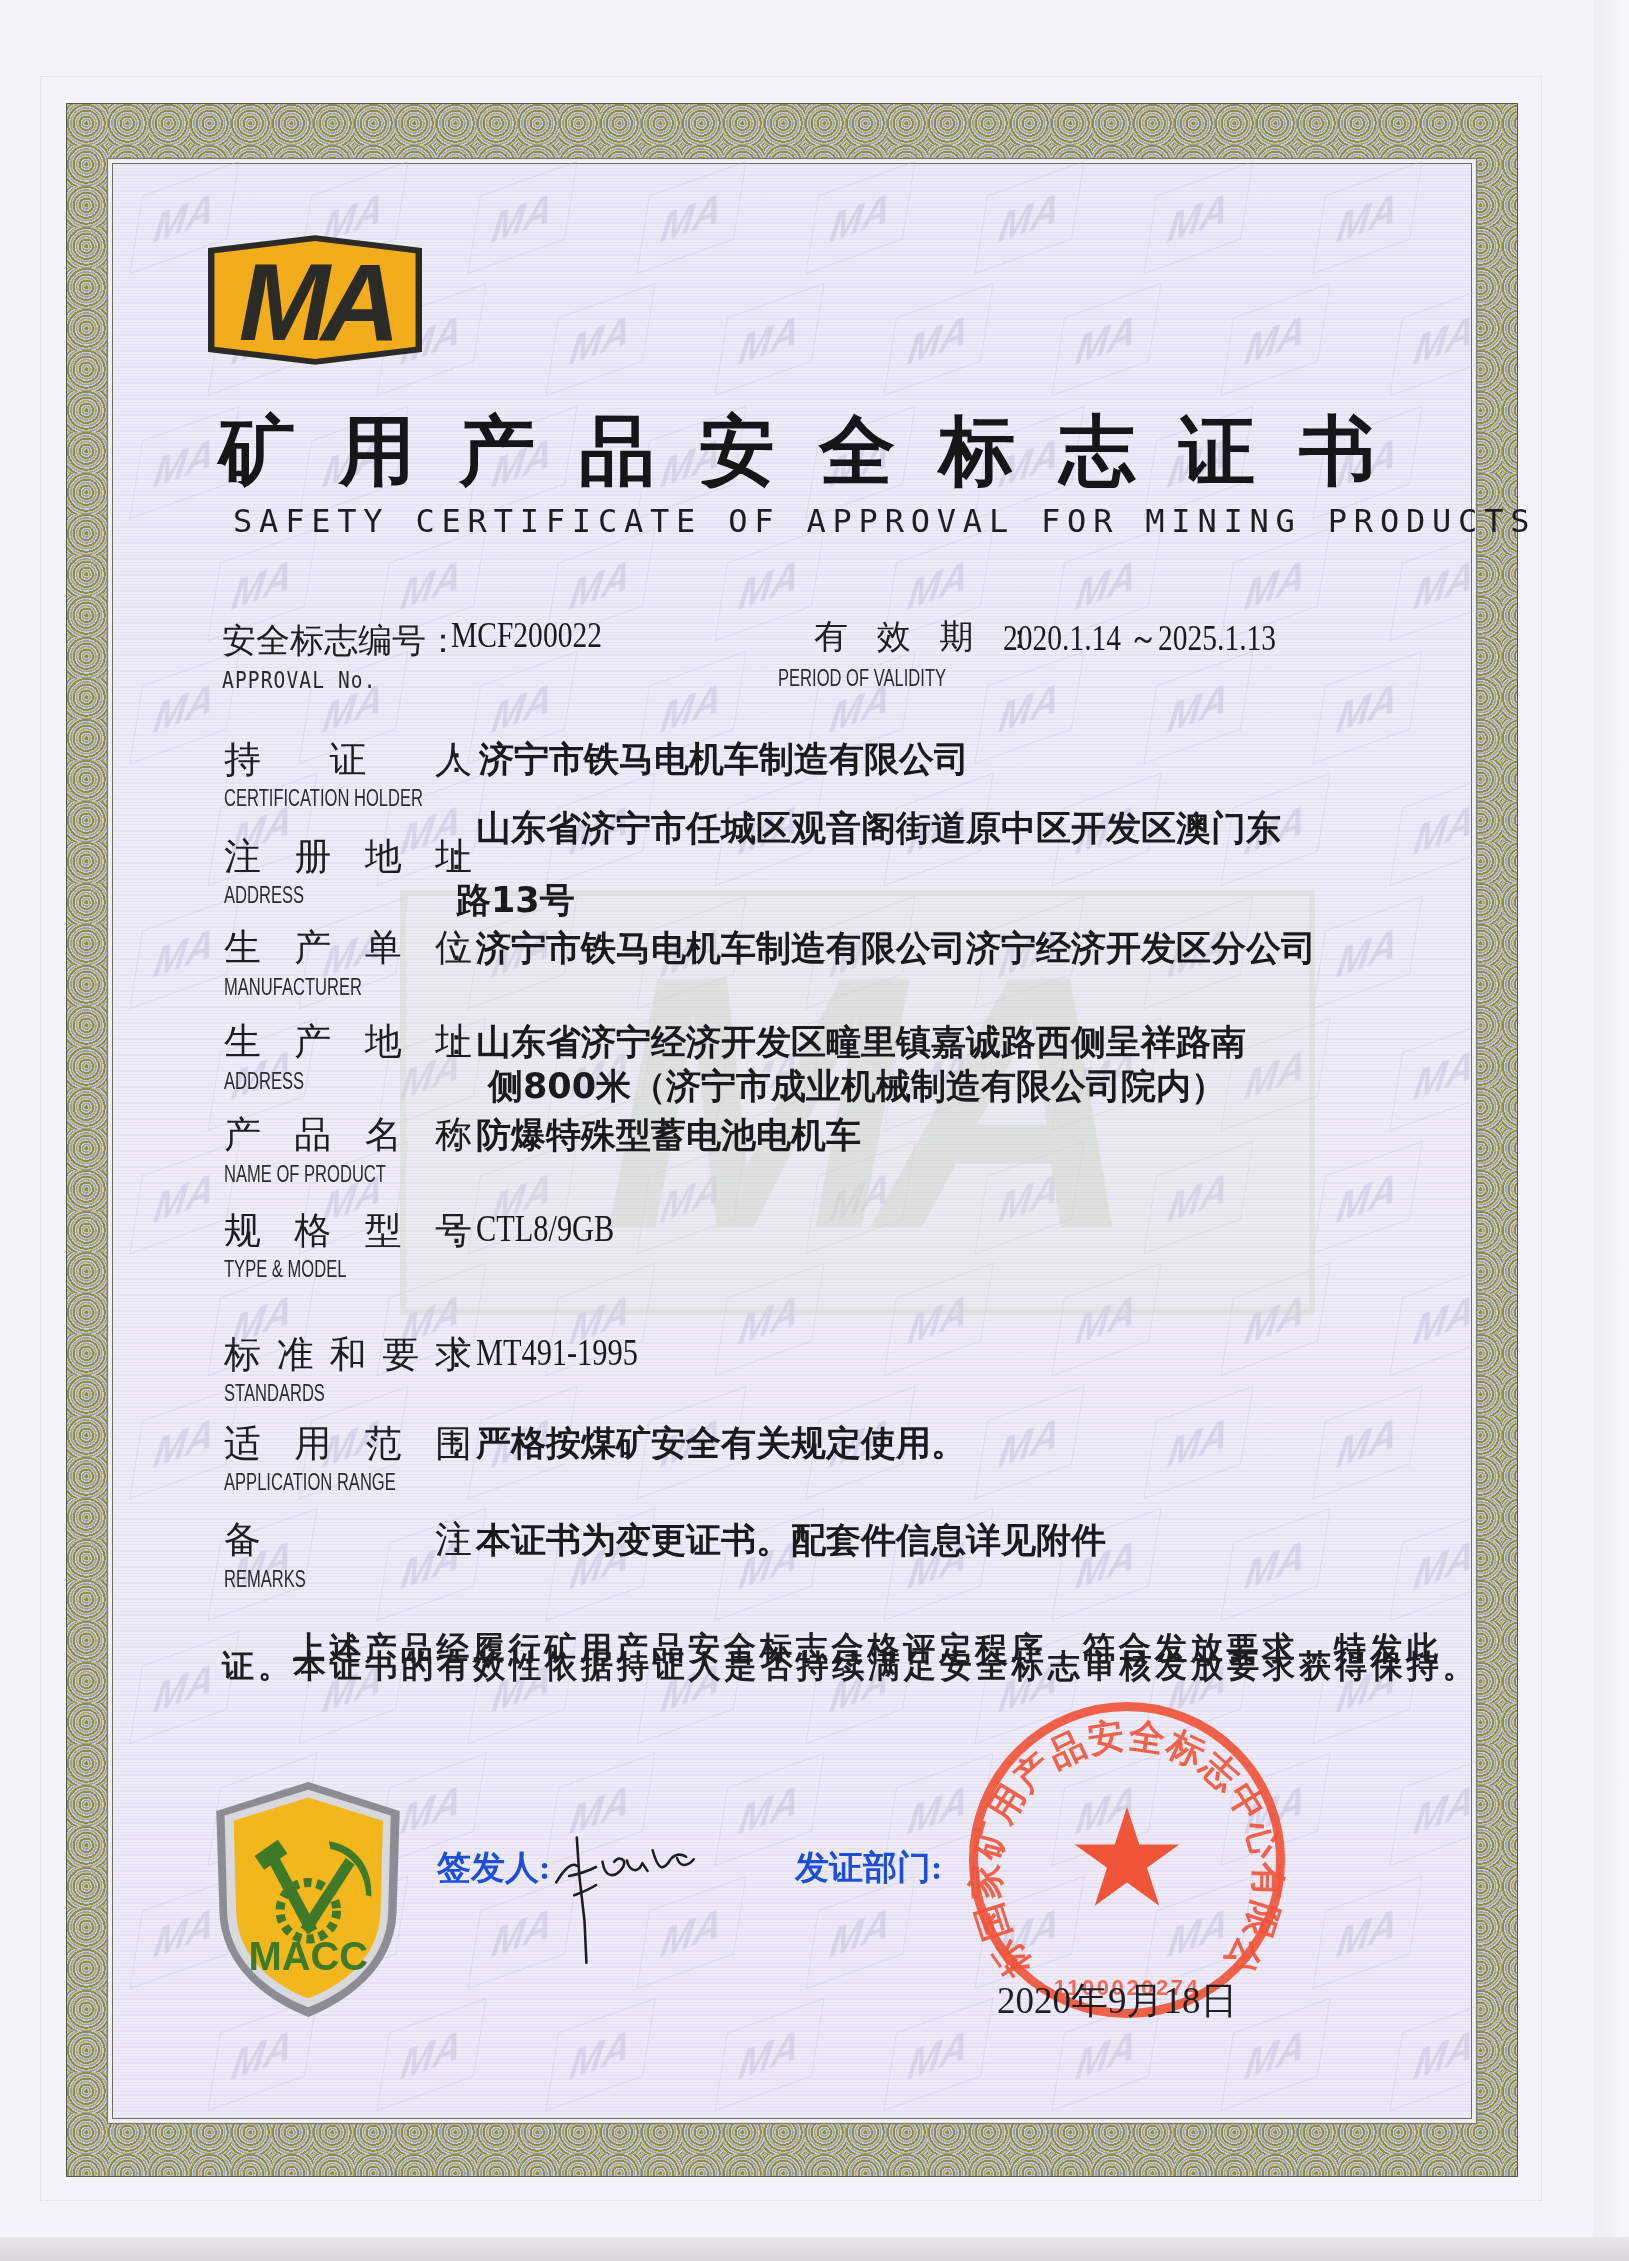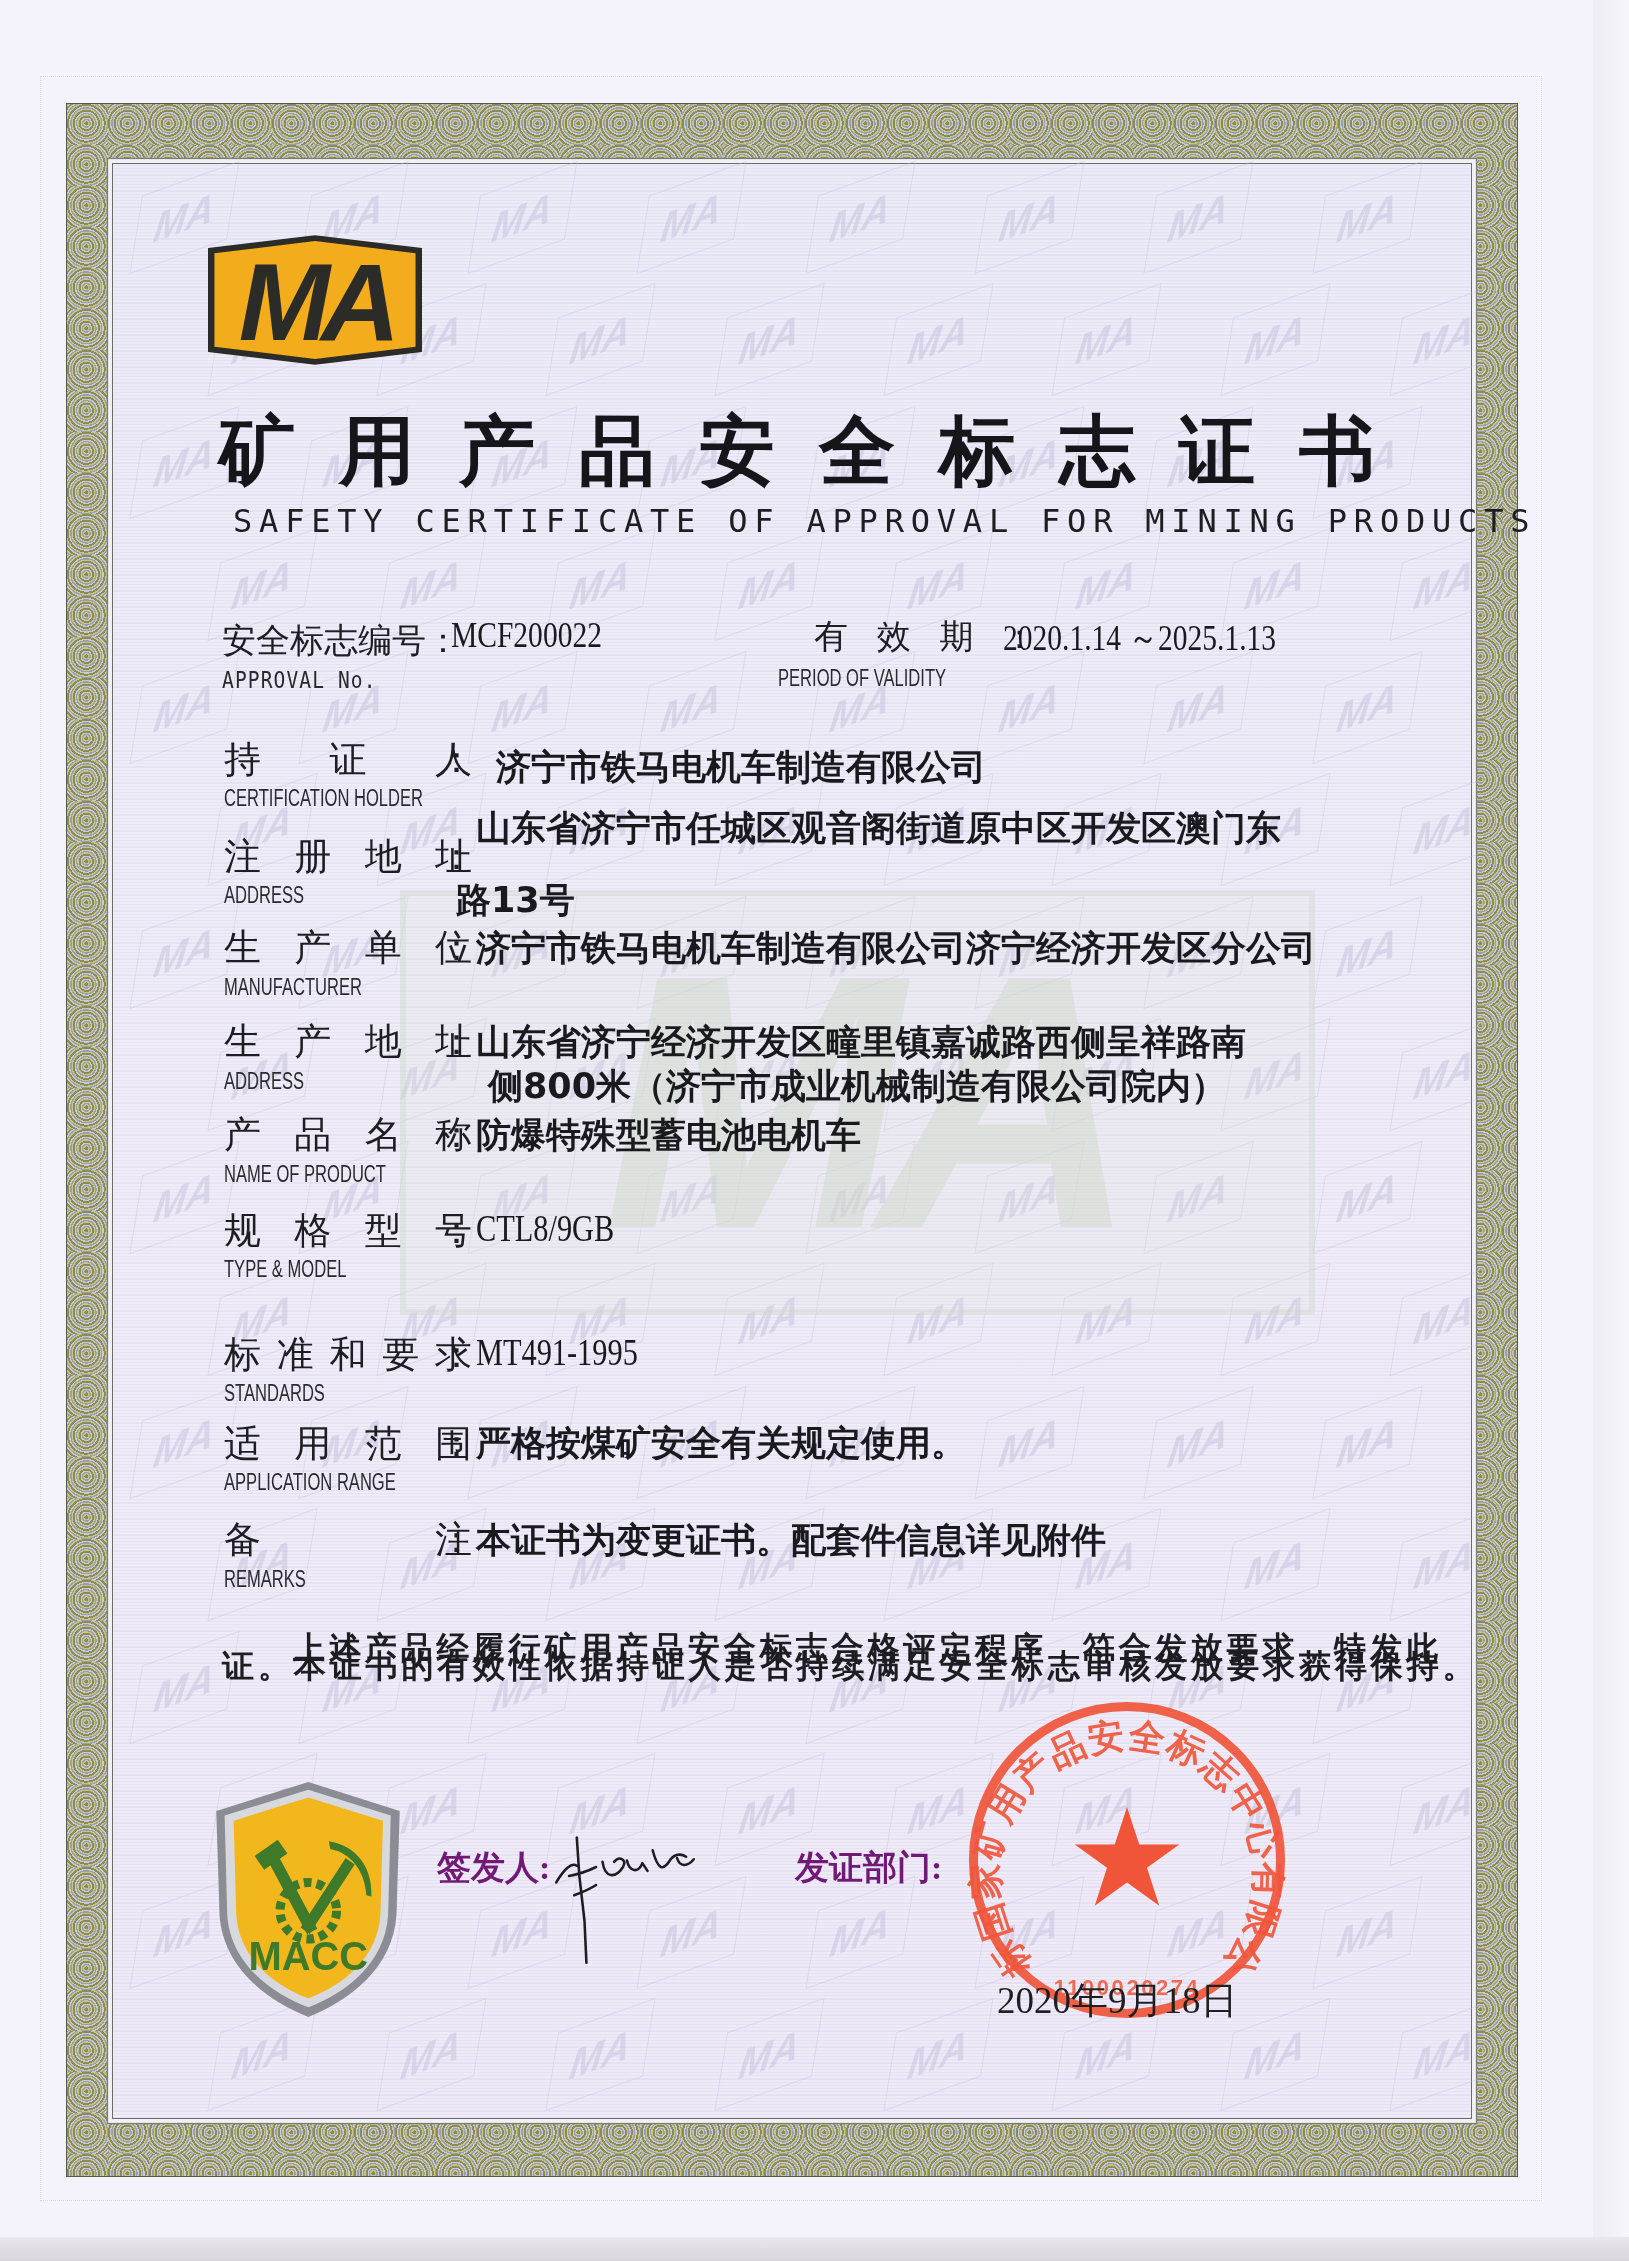--- a/index.html
+++ b/index.html
@@ -73,21 +73,21 @@
   }
   .en-label-wide {
     font-family: "DejaVu Sans Mono", "Liberation Mono", monospace; font-size: 23px; color: #2a2a2e;
     letter-spacing: 1.3px; transform: scaleX(0.85); transform-origin: left top;
   }
   .field-label { font-size: 37px; width: 248px; display: flex; justify-content: space-between; }
   .colon { font-size: 37px; }
   .field-value { font-size: 35px; font-weight: bold; font-family: "DejaVu Sans", "Liberation Sans", sans-serif; color: #1a1a1e; }
   .field-value.mono { font-family: "Liberation Serif", "DejaVu Serif", serif; font-weight: normal; font-size: 37px; transform: scaleX(0.82); transform-origin: left top; }
   .para { font-size: 32px; font-weight: bold; font-family: "DejaVu Sans", "Liberation Sans", sans-serif; letter-spacing: 3.9px; }
-  .sig-label { font-size: 34px; font-family: "Liberation Serif", "DejaVu Serif", serif; font-weight: bold; color: #701a75; }
+  .sig-label { font-size: 34px; font-family: "Liberation Serif", "DejaVu Serif", serif; font-weight: bold; color: #1d4ed8; }
   .date { font-size: 37px; font-family: "Liberation Serif", "DejaVu Serif", serif; color: #1f1f22; }
   .shield { position: absolute; left: 213px; top: 1782px; width: 190px; height: 235px; }
   .seal { position: absolute; left: 967px; top: 1700px; width: 320px; height: 320px; }
   .signature { position: absolute; left: 551px; top: 1831px; width: 148px; height: 135px; }
 </style>
 </head>
 <body>
 
 <div class="paper-edge-right"></div>
 <div class="paper-edge-bottom"></div>
@@ -247,21 +247,21 @@
 <div class="abs field-value mono" style="left:1003px; top:614px; font-size:36px;">2020.1.14 ～2025.1.13</div>
 <div class="abs en-label" style="left:778px; top:665px;">PERIOD OF VALIDITY</div>
 
 <div id="fields">
     <div class="abs field-label" style="left: 224px; top: 735px;">
       <span>持</span>
       <span>证</span>
       <span>人</span>
     </div>
     <div class="abs colon" style="left: 438px; top: 735px;">：</div>
-    <div class="abs field-value" style="left: 496px; top: 736px; margin-top: 8px;">济宁市铁马电机车制造有限公司</div>
+    <div class="abs field-value" style="left: 479px; top: 736px;">济宁市铁马电机车制造有限公司</div>
     <div class="abs en-label" style="left: 224px; top: 785px;">CERTIFICATION HOLDER</div>
     <div class="abs field-label" style="left: 224px; top: 832px;">
       <span>注</span>
       <span>册</span>
       <span>地</span>
       <span>址</span>
     </div>
     <div class="abs colon" style="left: 438px; top: 832px;">：</div>
     <div class="abs field-value" style="left: 476px; top: 805px;">山东省济宁市任城区观音阁街道原中区开发区澳门东</div>
     <div class="abs field-value" style="left: 456px; top: 877px;">路13号</div>

